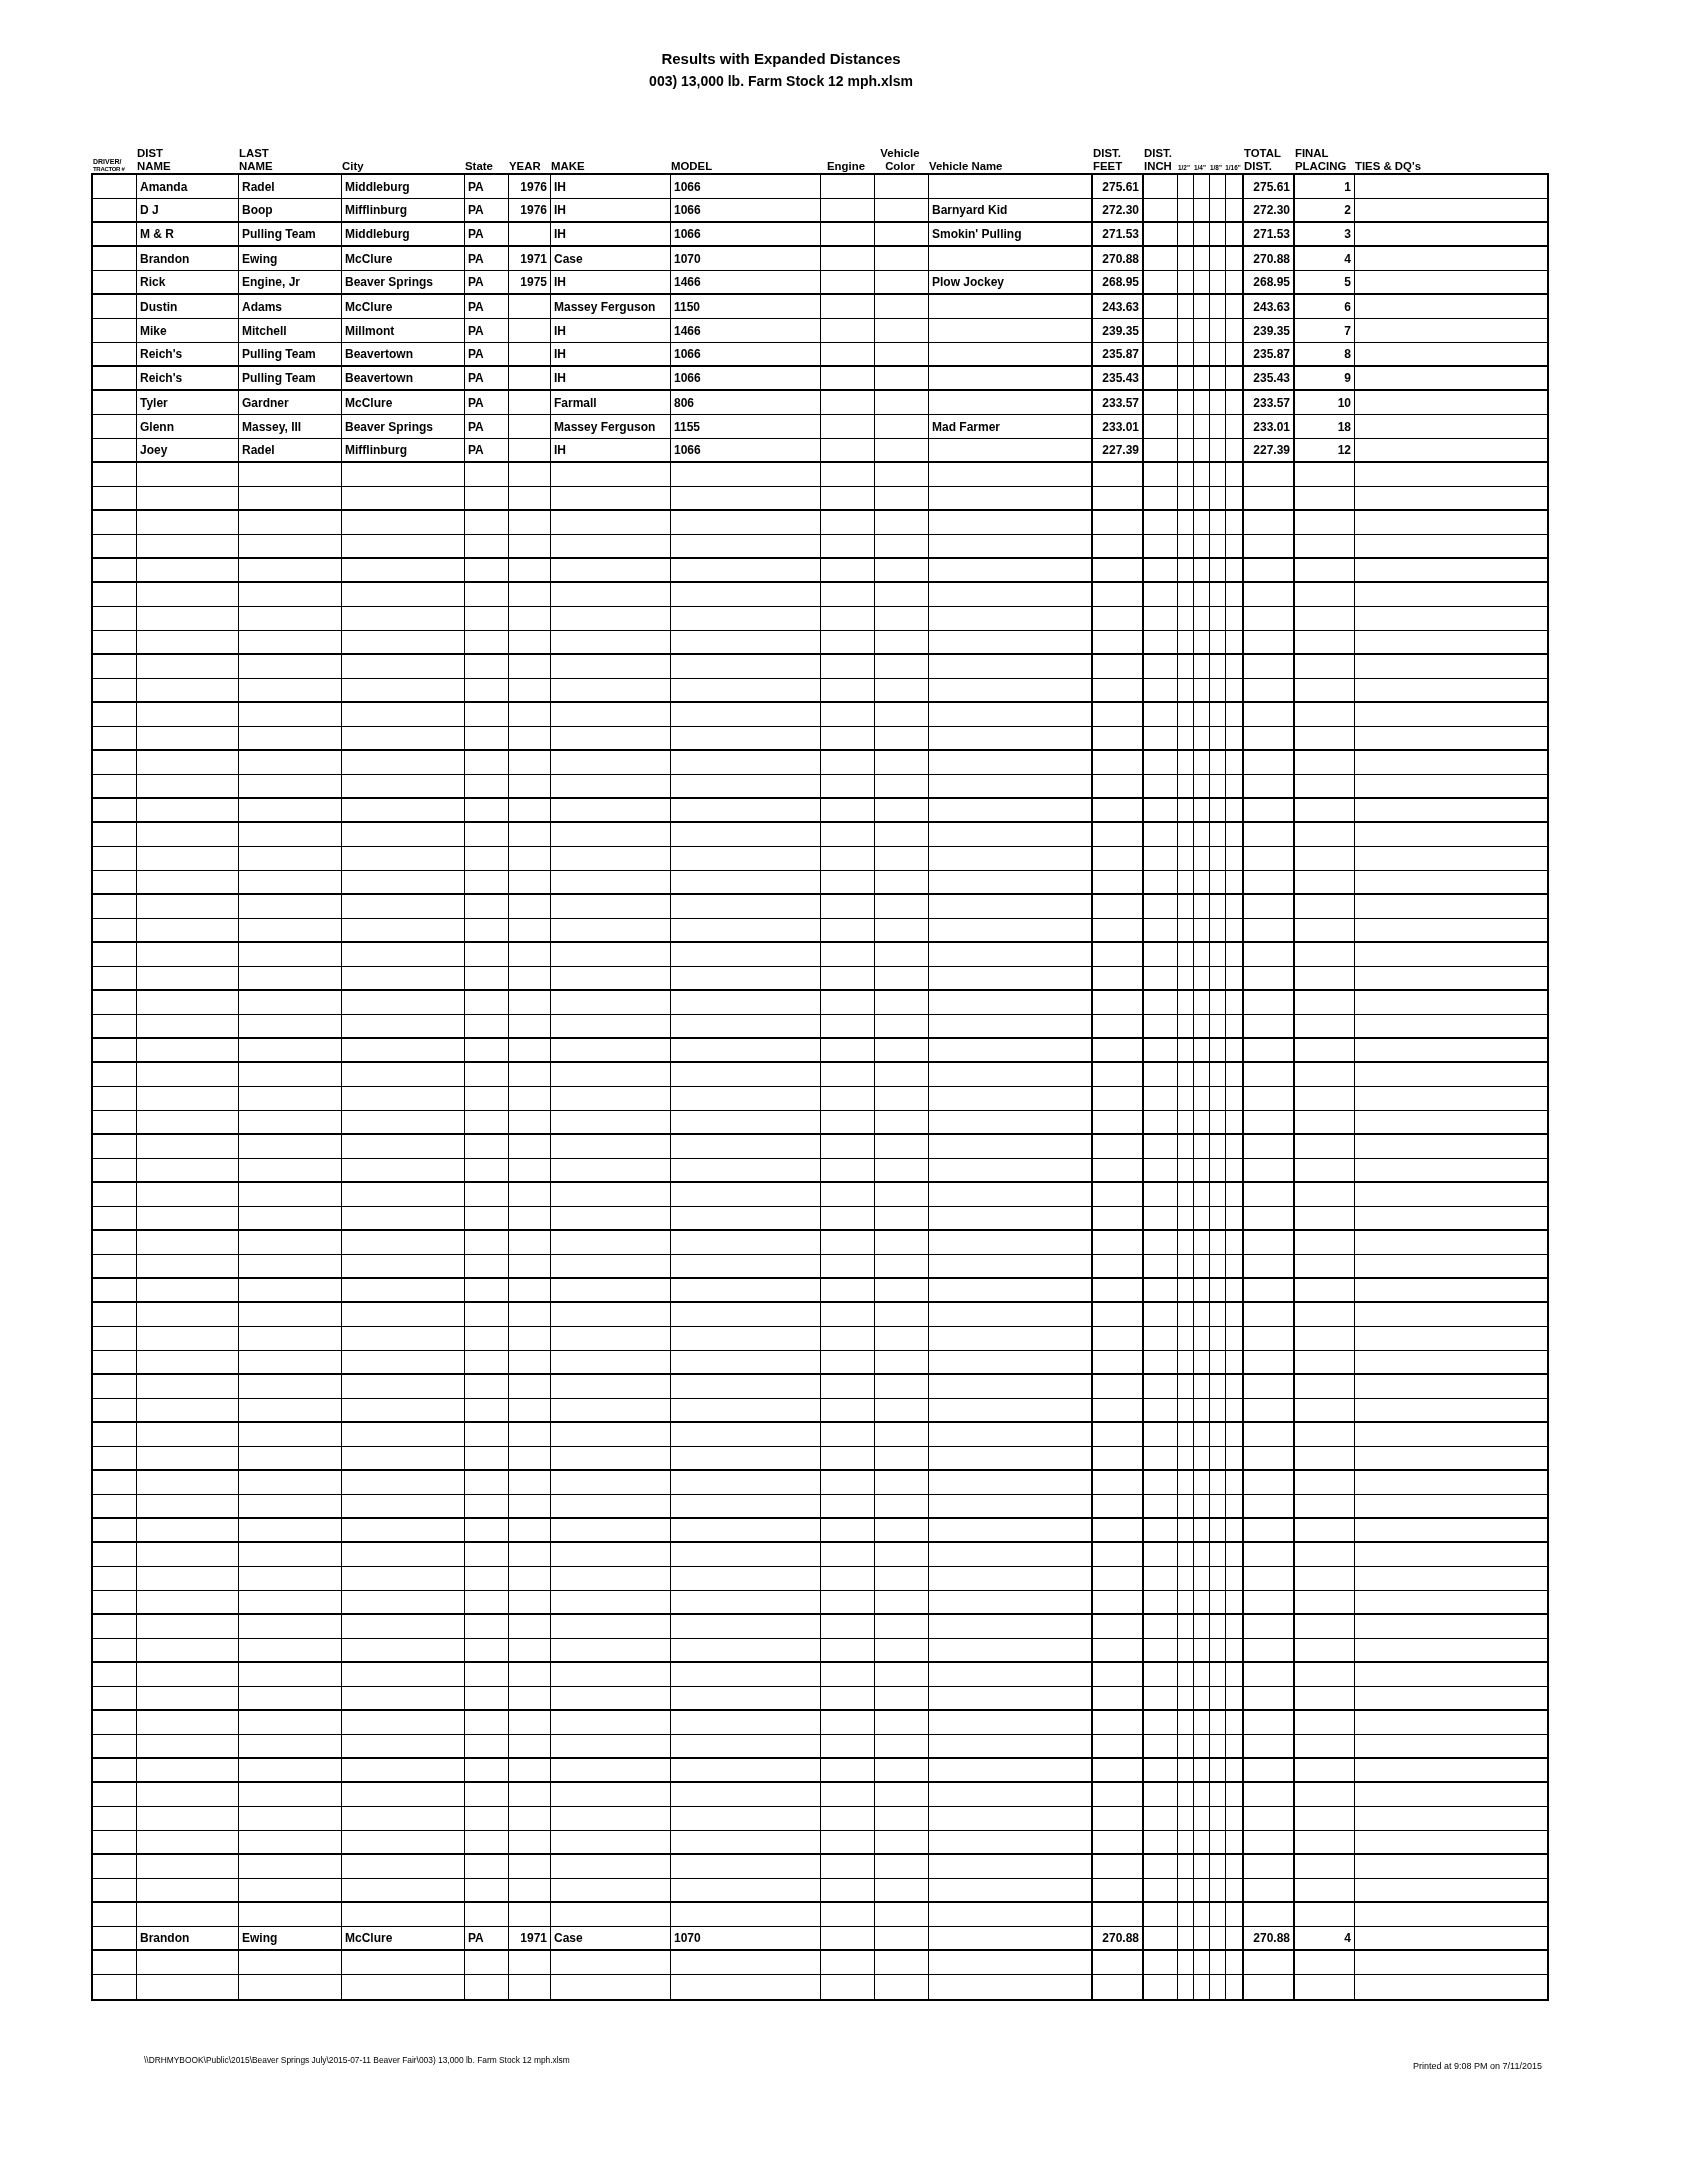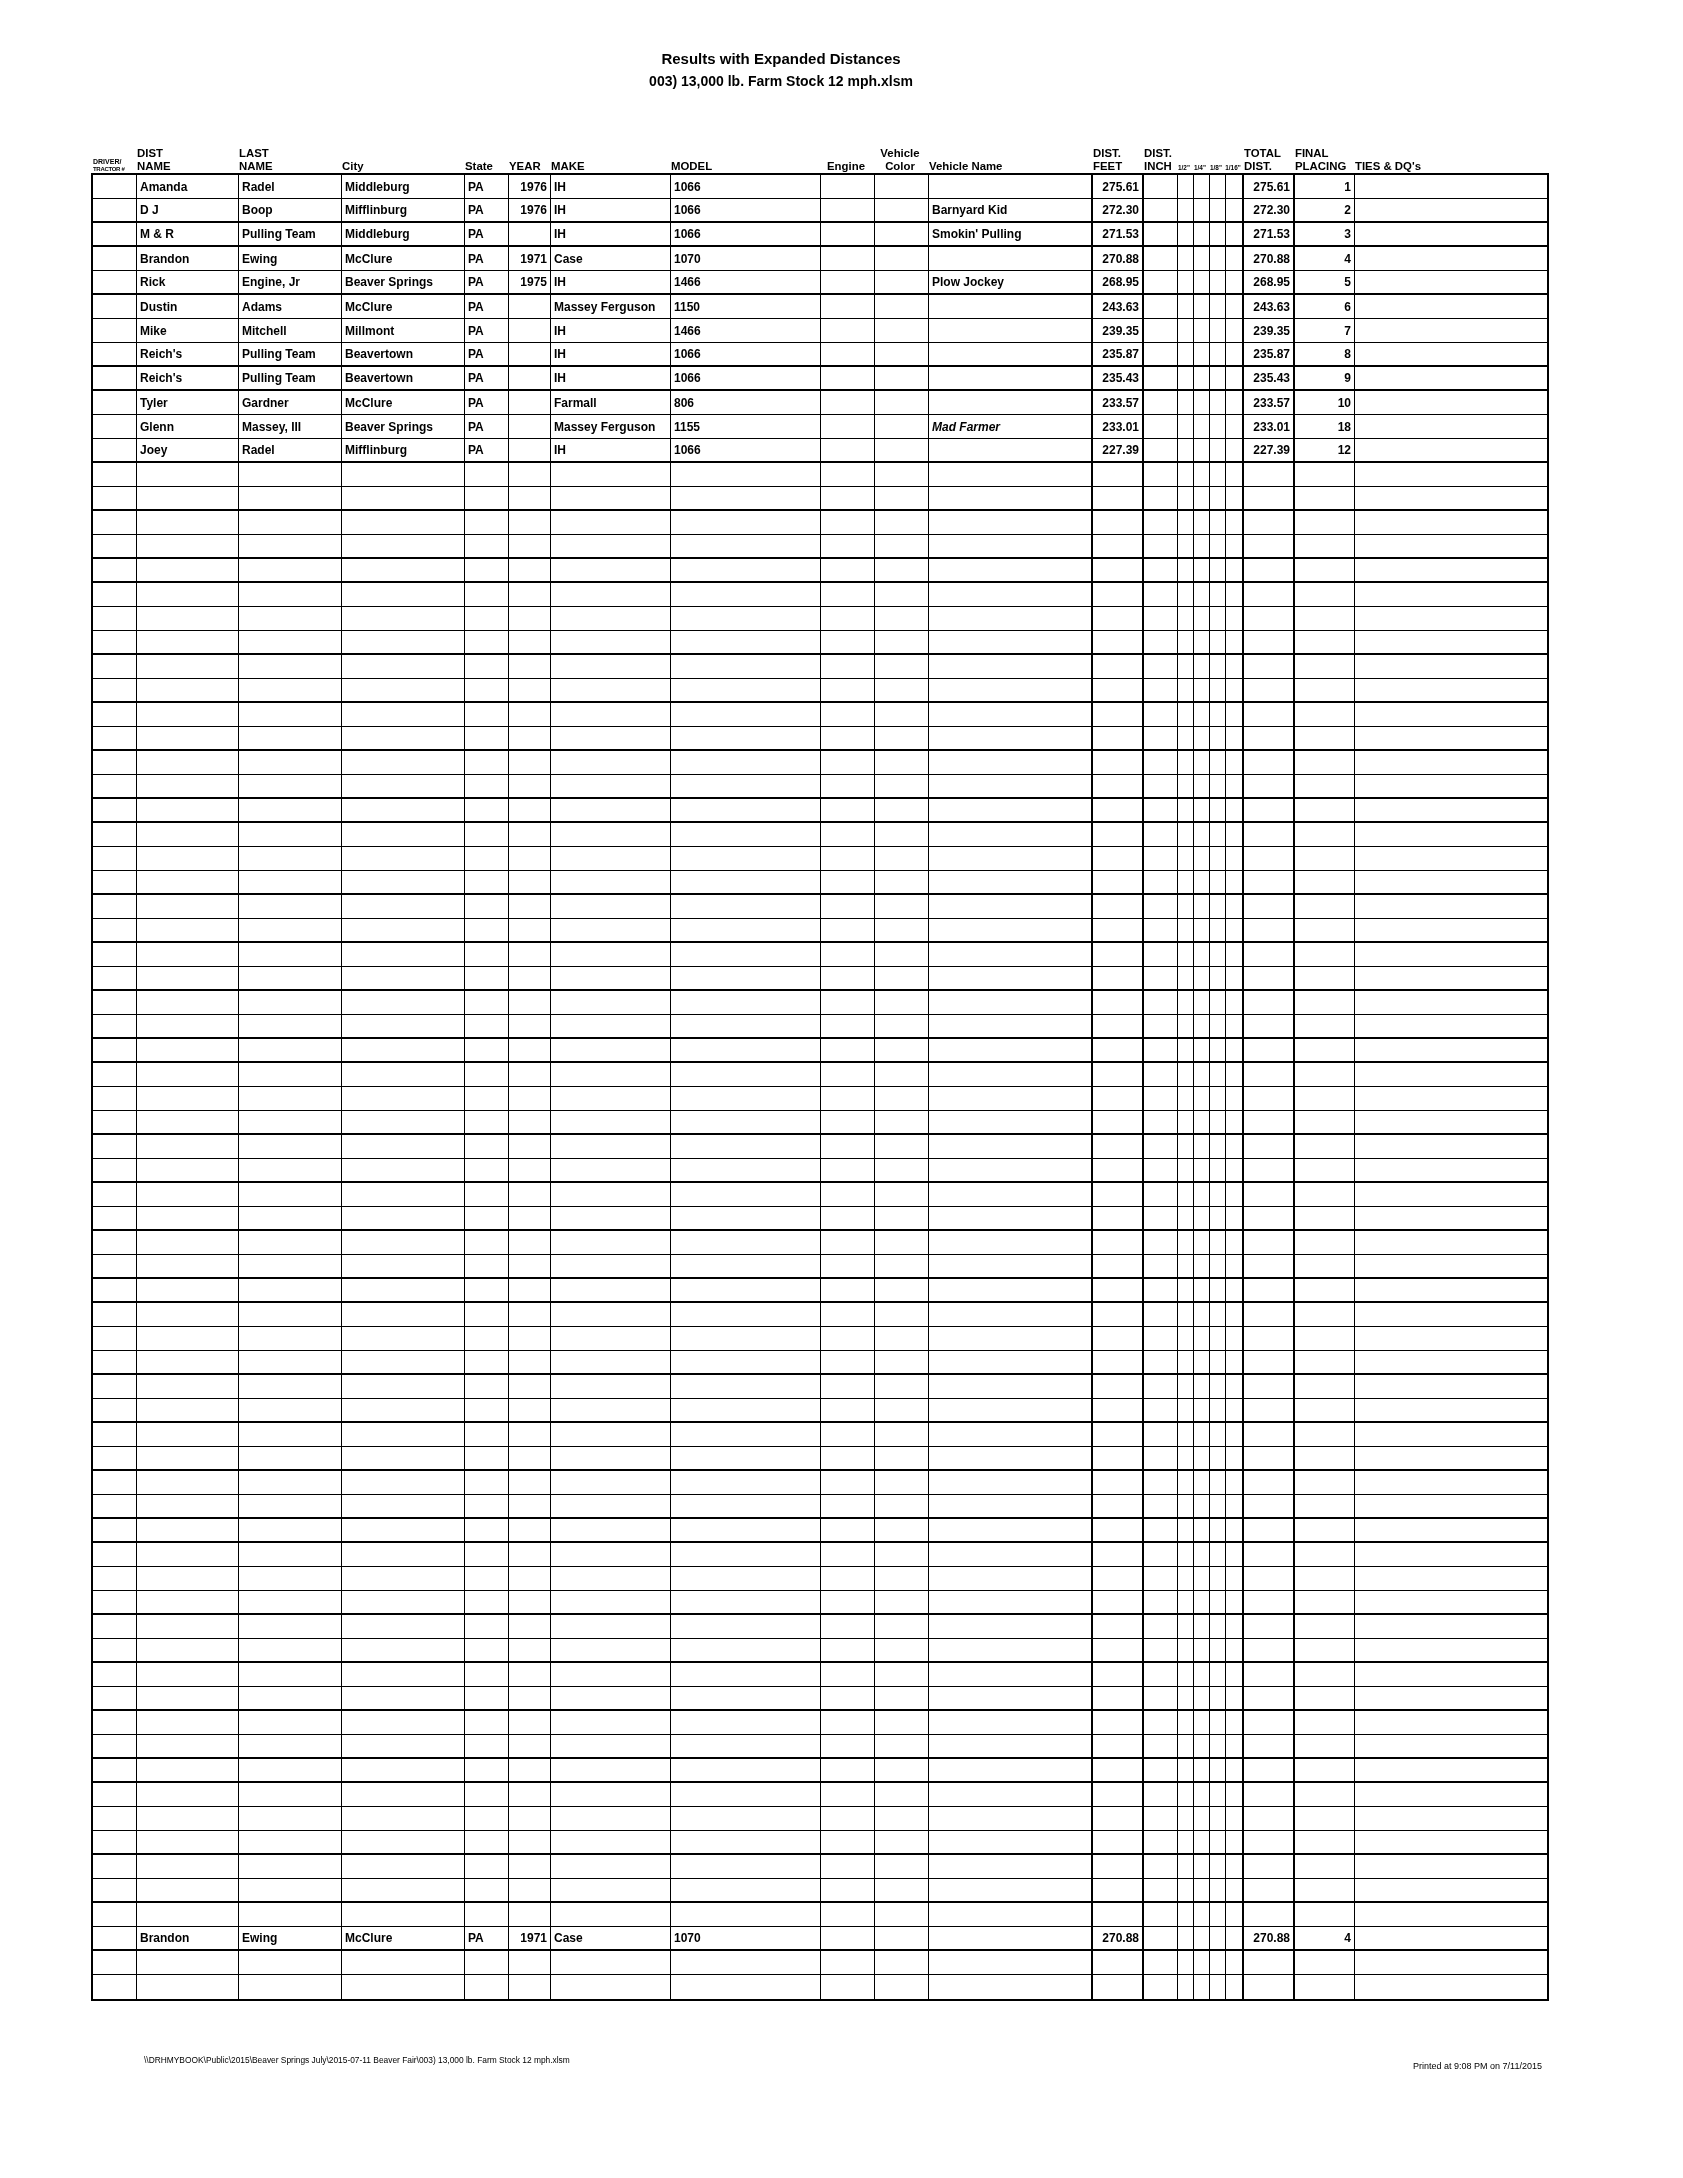--- a/index.html
+++ b/index.html
@@ -345,21 +345,21 @@
         <div class="tcell a-center" style="width: 44px;"></div>
         <div class="tcell a-left" style="width: 102px;">Glenn</div>
         <div class="tcell a-left" style="width: 103px;">Massey, III</div>
         <div class="tcell a-left" style="width: 123px;">Beaver Springs</div>
         <div class="tcell a-left" style="width: 44px;">PA</div>
         <div class="tcell a-right" style="width: 42px;"></div>
         <div class="tcell a-left" style="width: 120px;">Massey Ferguson</div>
         <div class="tcell a-left" style="width: 150px;">1155</div>
         <div class="tcell a-center" style="width: 54px;"></div>
         <div class="tcell a-center" style="width: 54px;"></div>
-        <div class="tcell a-left thickr" style="width: 164px; font-style: italic;">Mad Farmer</div>
+        <div class="tcell a-left thickr" style="width: 164px;">Mad Farmer</div>
         <div class="tcell a-right thickr" style="width: 51px;">233.01</div>
         <div class="tcell a-right" style="width: 34px;"></div>
         <div class="tcell a-center" style="width: 16px;"></div>
         <div class="tcell a-center" style="width: 16px;"></div>
         <div class="tcell a-center" style="width: 16px;"></div>
         <div class="tcell a-center thickr" style="width: 18px;"></div>
         <div class="tcell a-right thickr" style="width: 51px;">233.01</div>
         <div class="tcell a-right" style="width: 60px;">18</div>
         <div class="tcell a-left lastcol" style="width: 192px;"></div>
       </div>

